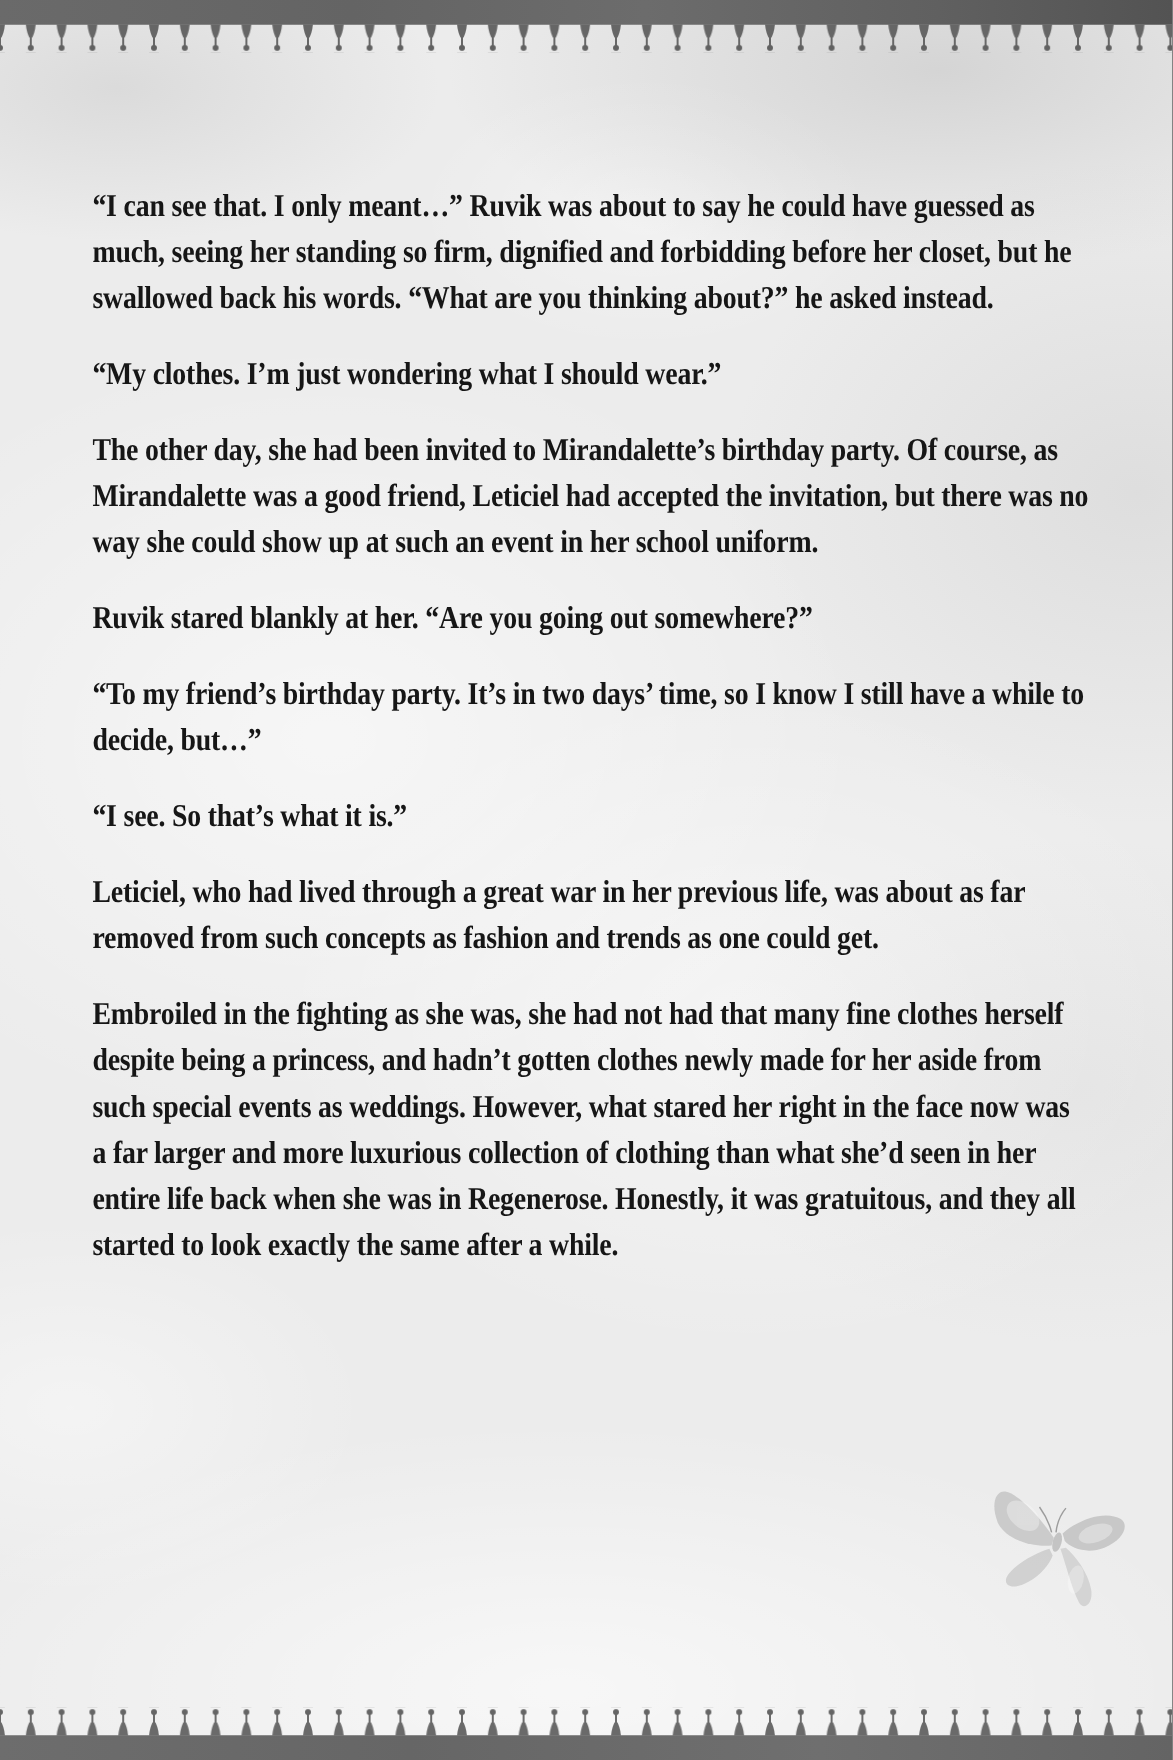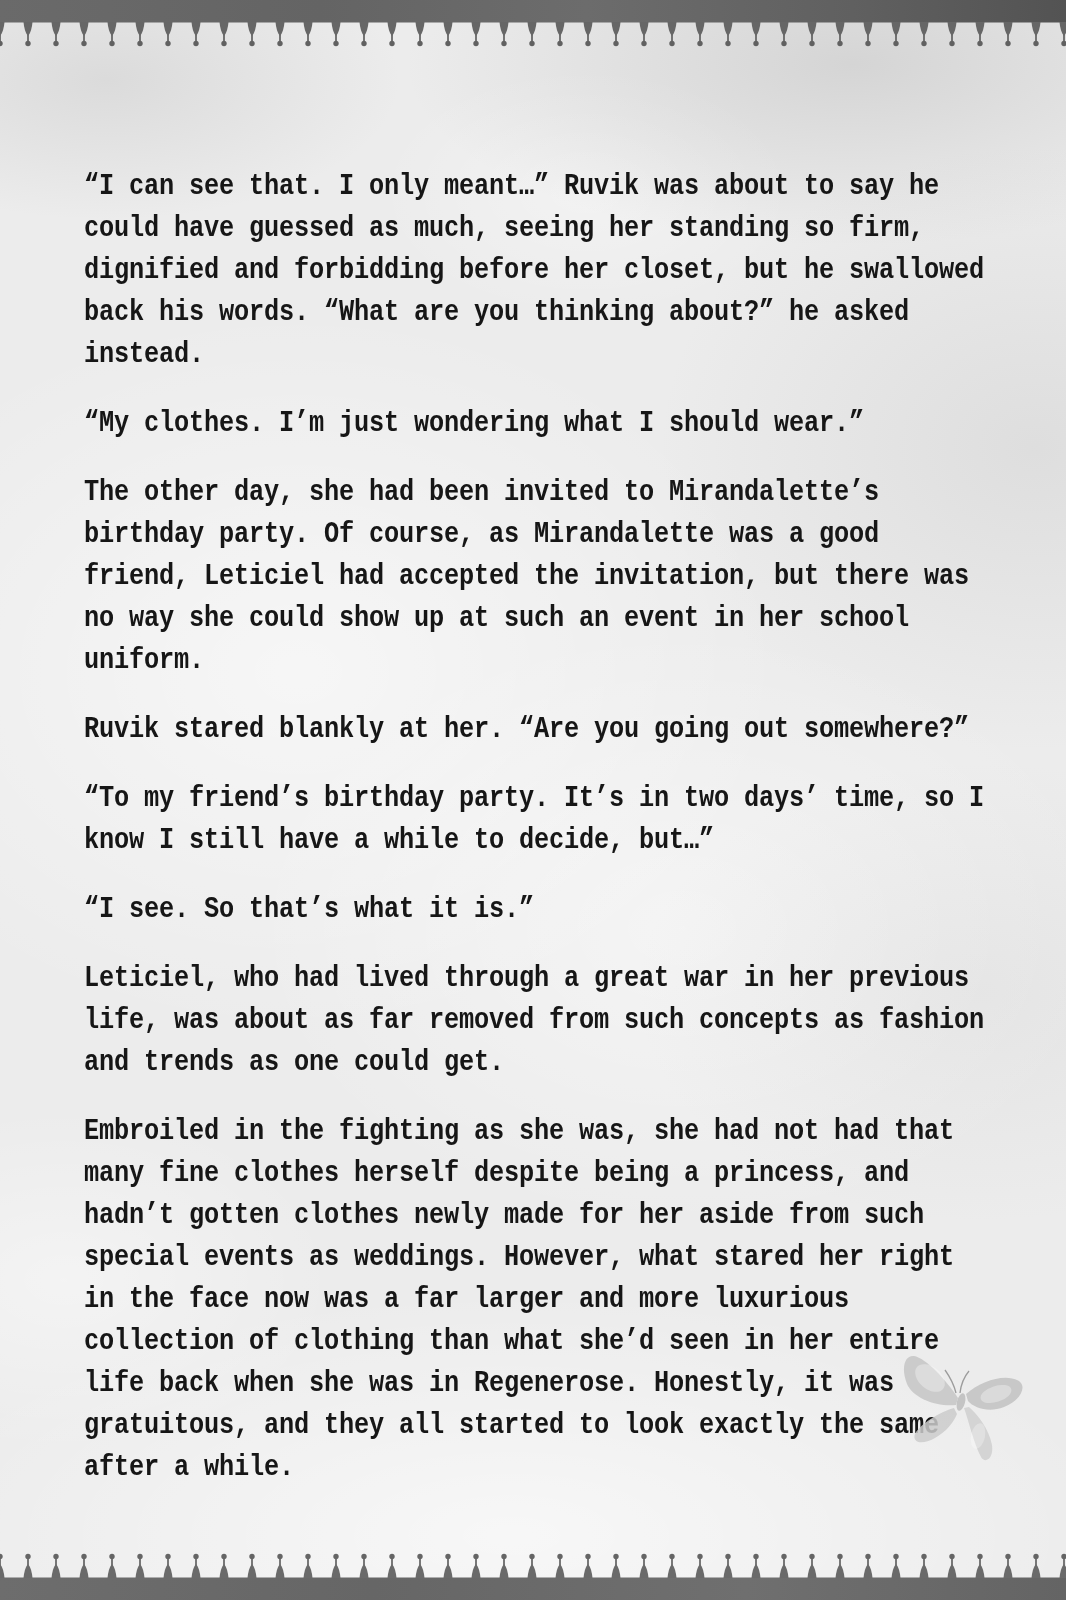--- a/index.html
+++ b/index.html
@@ -2,21 +2,21 @@
 <html><head>
 <meta charset="utf-8">
 <style>
   html,body{margin:0;padding:0;background:#2a2a2a;}
   .page{
     position:relative;
     width:1066px;height:1600px;
     margin:0 auto;
     background:#ececec;
     overflow:hidden;
-    font-family:Liberation Mono, monospace;
+    font-family:Liberation Serif, serif;
   }
   
   .texture{
     position:absolute;inset:0;pointer-events:none;
     background:
       radial-gradient(420px 200px at 10% 5%,  rgba(150,150,150,.20), transparent 70%),
       radial-gradient(640px 260px at 80% 4%,  rgba(130,130,130,.22), transparent 70%),
       radial-gradient(520px 420px at 97% 28%, rgba(165,165,165,.20), transparent 72%),
       radial-gradient(480px 320px at 92% 62%, rgba(185,185,185,.16), transparent 72%),
       radial-gradient(700px 520px at 28% 42%, rgba(255,255,255,.55), transparent 70%),

